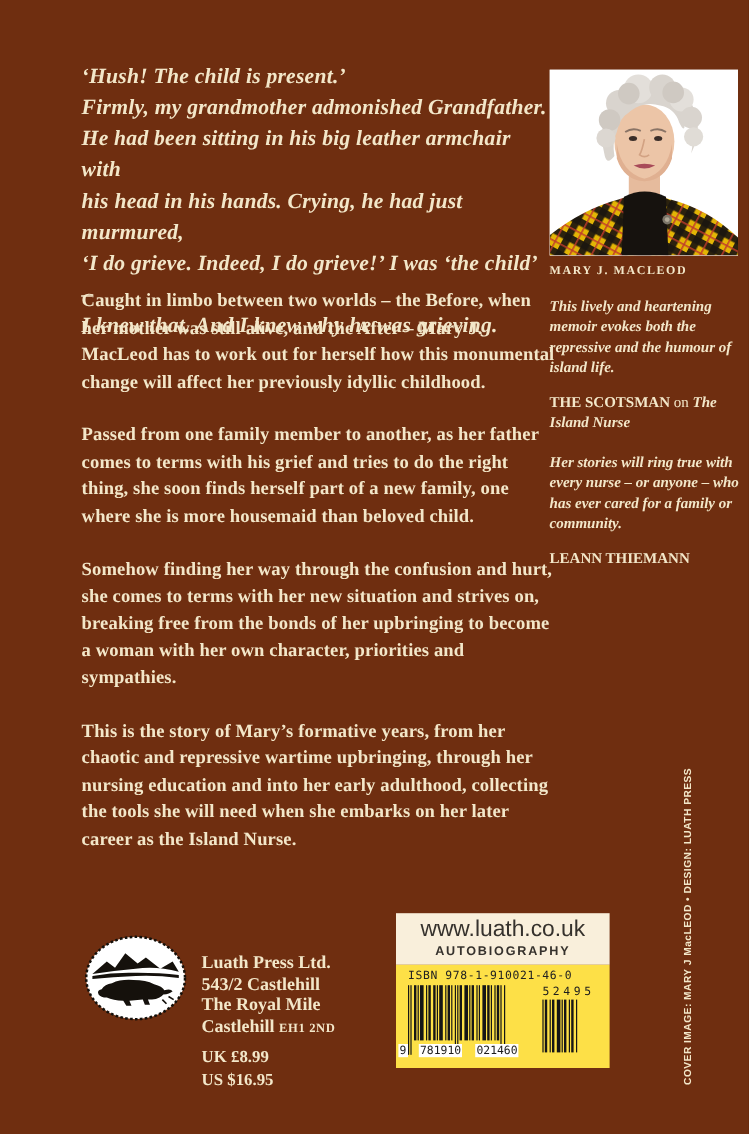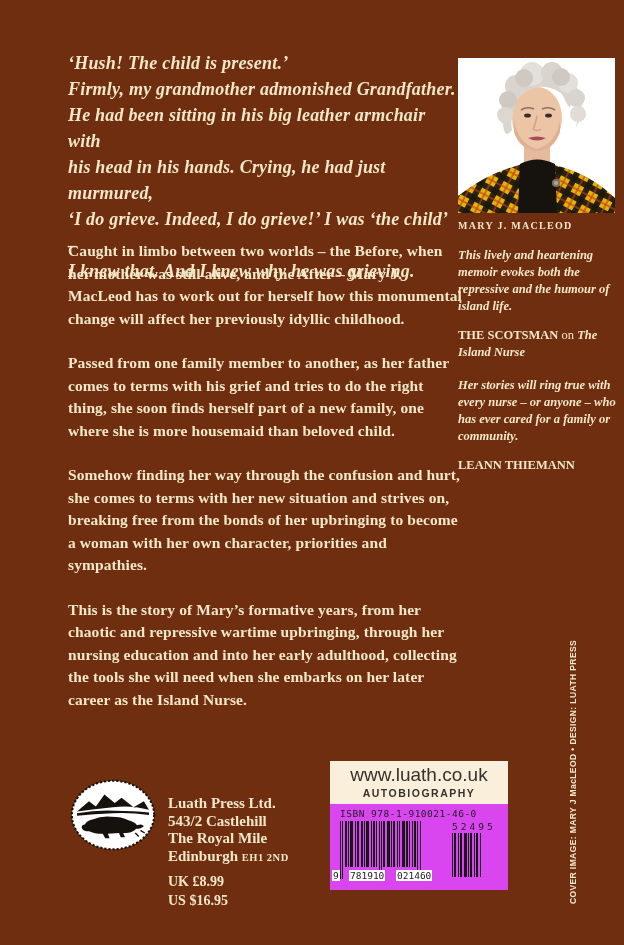--- a/index.html
+++ b/index.html
@@ -63,21 +63,21 @@
     position:absolute;left:330px;top:761px;width:178px;height:131px;
   }
   .bb-header{
     background:#f9efdb;height:43px;text-align:center;
     font-family:"Liberation Sans", sans-serif;color:#36322d;
     padding-top:2px;box-sizing:border-box;
   }
   .bb-site{font-size:19px;line-height:24px;}
   .bb-cat{font-size:10.5px;font-weight:bold;letter-spacing:1.5px;line-height:13px;}
   .bb-white{
-    background:#d946ef;height:86px;box-sizing:border-box;
+    background:#fde047;height:86px;box-sizing:border-box;
     padding:4px 8px 4px 10px;color:#1c1c1c;position:relative;
   }
   .bb-isbn{
     font-family:"DejaVu Sans Mono", monospace;font-size:9.5px;
     letter-spacing:.5px;color:#222;
   }
   .bb-row{display:flex;align-items:flex-start;margin-top:2px;}
   .barcode-main{position:relative;height:60px;width:102px;}
   .barcode-main .bars{display:flex;height:58px;align-items:flex-start;}
   .bar{background:#161616;}
@@ -198,21 +198,21 @@
 
       <path d="M14,58 Q12,54 17,53 Q20,48 27,47 Q36,43 48,44 Q60,44 68,48 Q76,50 78,54 Q84,52 86,55 Q83,58 77,58 Q74,62 66,63 L62,63 L64,68 L59,68 L57,63 L44,64 L46,69 L41,69 L38,64 Q28,64 22,61 Q16,61 14,58 Z" fill="#15110c"></path>
       <path d="M76,63 L80,67 M82,60 L87,63" stroke="#15110c" stroke-width="1.6"></path>
     </svg>
   </div>
 
   <div class="publisher">
     <div>Luath Press Ltd.</div>
     <div>543/2 Castlehill</div>
     <div>The Royal Mile</div>
-    <div><span>Edinburgh </span><span class="postcode">EH1 2ND</span></div>
+    <div><span>Castlehill </span><span class="postcode">EH1 2ND</span></div>
   </div>
 
   <div class="prices">
     <div>UK £8.99</div>
     <div>US $16.95</div>
   </div>
 
   <div class="barcode-block">
     <div class="bb-header">
       <div class="bb-site">www.luath.co.uk</div>

